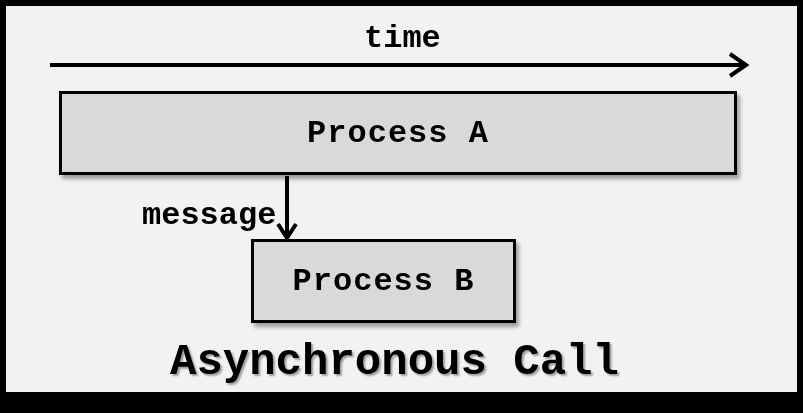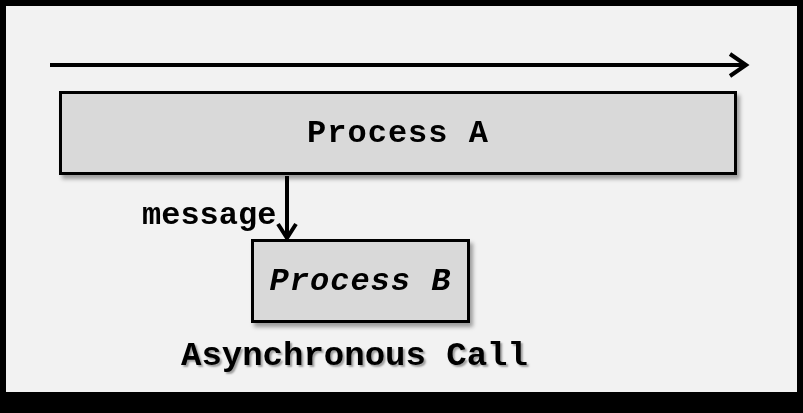--- a/index.html
+++ b/index.html
@@ -18,25 +18,26 @@
     <g>
       <line x1="44" y1="59" x2="738" y2="59" stroke="#000" stroke-width="4"></line>
       <polyline points="724,48 740,59 724,70" fill="none" stroke="#000" stroke-width="4"></polyline>
     </g>
     <g>
       <line x1="281" y1="170" x2="281" y2="230" stroke="#000" stroke-width="4"></line>
       <polyline points="272,218 281,232 290,218" fill="none" stroke="#000" stroke-width="4"></polyline>
     </g>
   </svg>
 
+  <div class="txt" style="left:358px;top:14px;font-size:32px;">time</div>
 
   <div class="box" style="left:53px;top:85px;width:678px;height:84px;">
     <span>Process A</span>
   </div>
 
   <div class="txt" style="left:88px;top:191px;font-size:32px;margin-left:48px;">message</div>
 
-  <div class="box" style="left:245px;top:233px;width:219px;height:84px;font-style:italic;">
+  <div class="box" style="left:245px;top:233px;width:265px;height:84px;">
     <span>Process B</span>
   </div>
 
-  <div class="txt" style="left:175px;top:331px;font-size:34px;text-shadow:2px 2px 2px rgba(0,0,0,0.35);">Asynchronous Call</div>
+  <div class="txt" style="left:164px;top:331px;font-size:44px;text-shadow:2px 2px 2px rgba(0,0,0,0.35);">Asynchronous Call</div>
 </div>
 
 </body></html>

